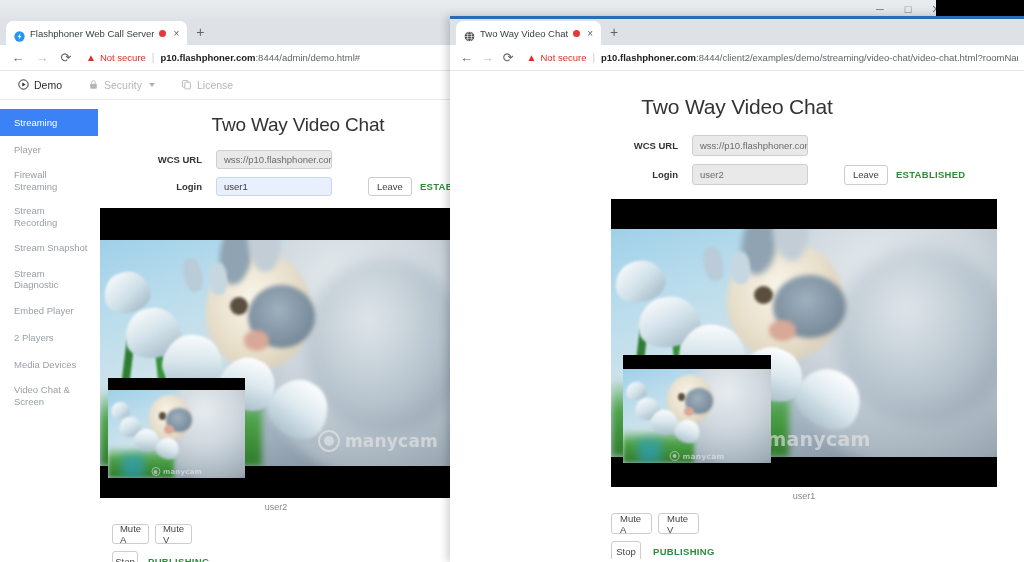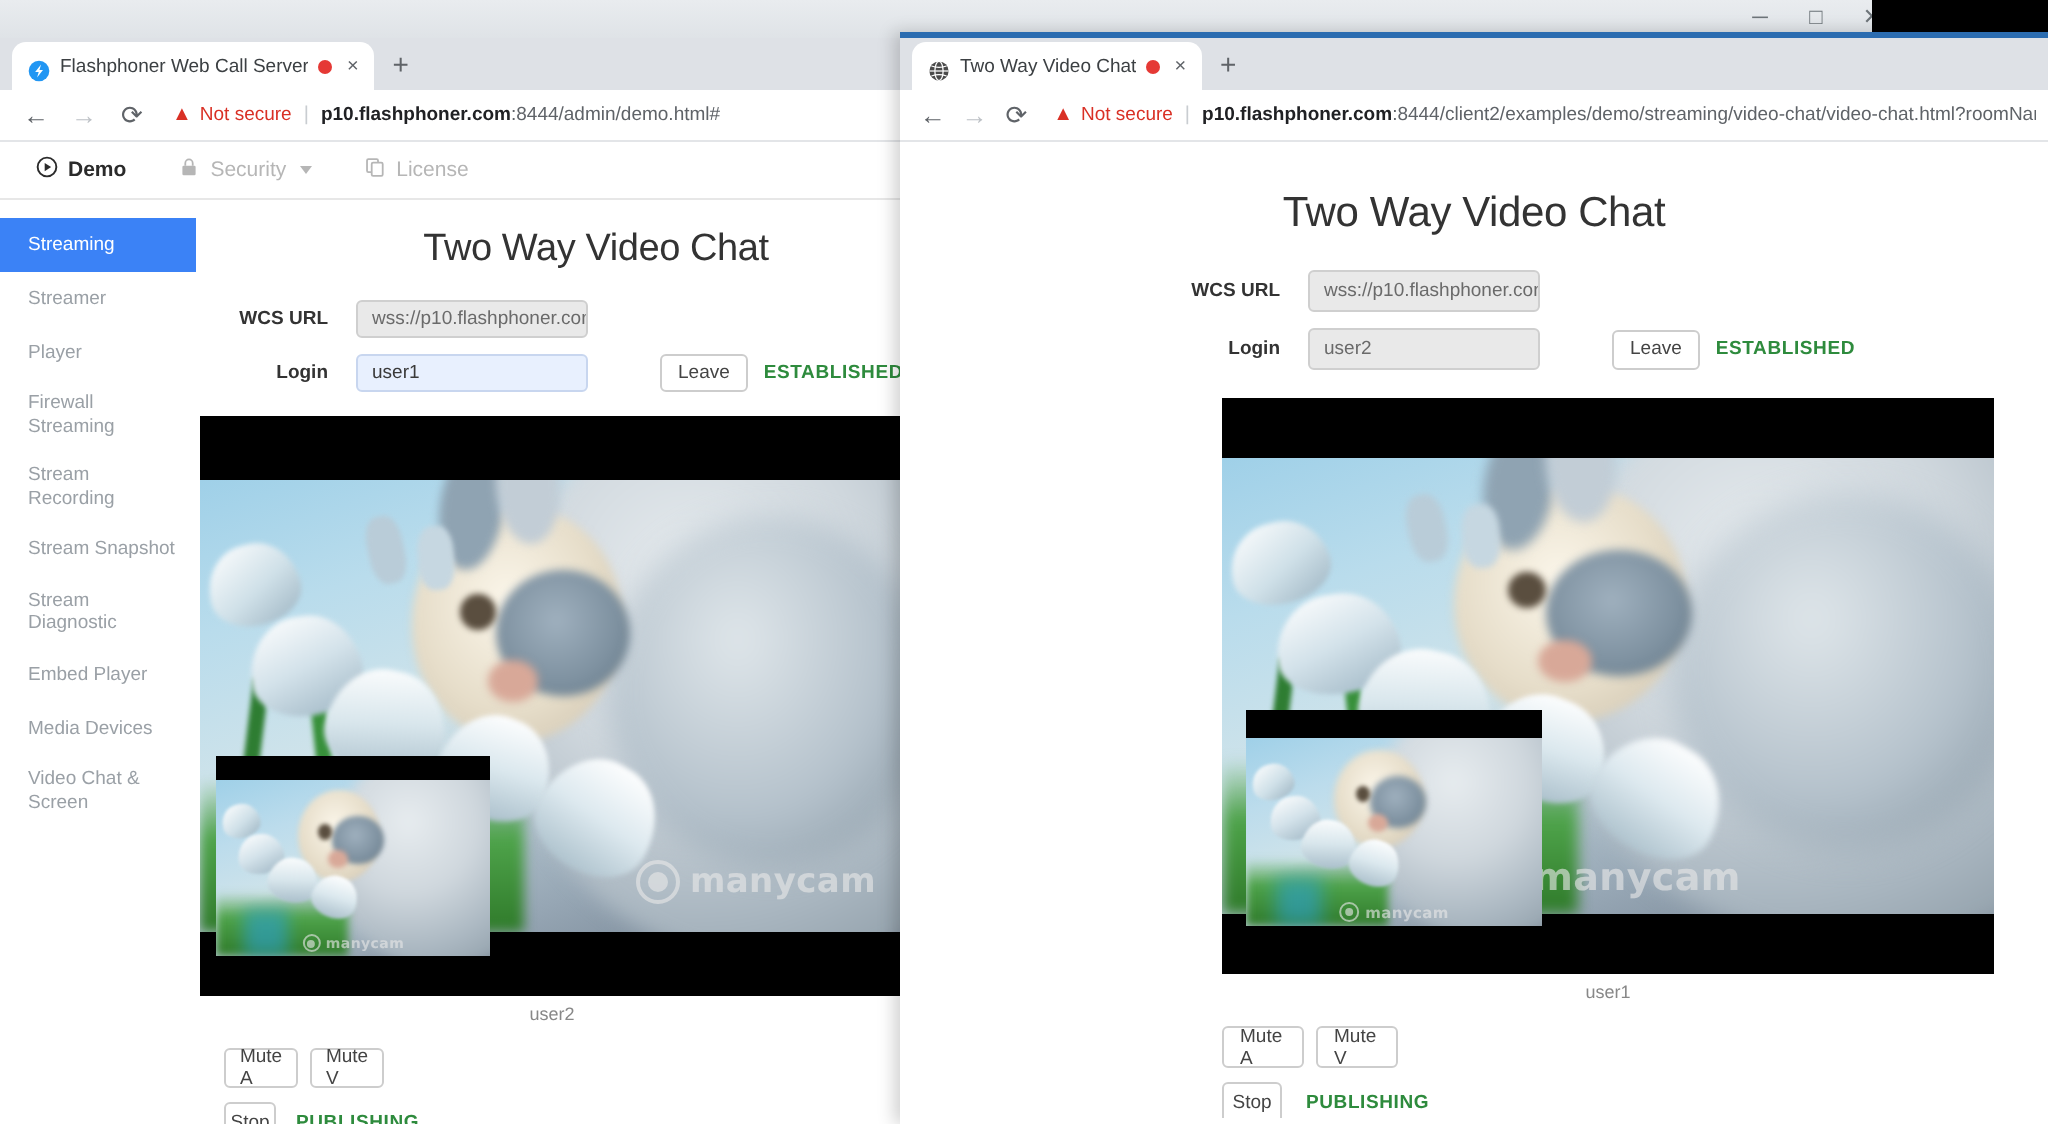--- a/index.html
+++ b/index.html
@@ -59,39 +59,39 @@
   .url b { color: #202124; font-weight: 700; }
 
   
   .page { background: #fff; position: relative; height: 100%; overflow: hidden; }
 
   .topnav {
     height: 29px; border-bottom: 1px solid #e7e7e7; display: flex;
     align-items: center; gap: 26px; padding-left: 18px; background: #fff;
   }
   .topnav .navitem { display: flex; align-items: center; gap: 5px; font-size: 10.5px; color: #b6b6b6; }
-  .topnav .navitem.active { color: #2b2b2b; font-weight: 700; text-align: center; }
+  .topnav .navitem.active { color: #2b2b2b; font-weight: 400; text-align: center; }
   .caret-dn { width:0;height:0;border-left:3px solid transparent;border-right:3px solid transparent;
               border-top:4px solid #b6b6b6; display:inline-block; margin-left:2px;}
 
   .body-wrap { display: flex; height: calc(100% - 29px); }
 
   .sidebar { width: 98px; flex: 0 0 98px; padding-top: 9px; background: #fff; }
   .sb-item {
     font-size: 9.5px; color: #9aa0a6; line-height: 1.25;
     padding: 6px 8px 6px 14px; min-height: 27px; display: flex; align-items: center;
   }
   .sb-item.active { background: #3b82f6; color: #fff; }
 
   .content { flex: 1 1 auto; position: relative; padding-top: 6px; overflow: hidden; }
 
   .page-title { text-align: center; font-size: 19px; font-weight: 400; color: #333;
                 margin: 8px 0 14px 0; letter-spacing: -0.2px; }
 
-  .formrow { display: flex; align-items: center; margin-bottom: 8px; }
+  .formrow { display: flex; align-items: center; margin-bottom: 8px; padding-left: 38px; }
   .flabel { font-size: 9.5px; font-weight: 700; color: #333; text-align: right; }
   .finput {
     height: 19px; border: 1px solid #cfcfcf; border-radius: 3px;
     font-size: 9.5px; color: #6a6a6a; padding: 0 7px; display: flex; align-items: center;
     background: #e9e9e9; overflow: hidden; white-space: nowrap;
   }
   .finput.autofill { background: #e8f0fe; color: #3a3a3a; border-color: #c8d6ef; }
   .btn {
     border: 1px solid #cdcdcd; border-radius: 3px; background: #fff;
     font-size: 9.5px; color: #444; height: 19px; padding: 0 8px;
@@ -196,39 +196,39 @@
           <span>License</span>
         </div>
       </div>
 
       <div class="body-wrap">
         <div class="sidebar">
           <div class="sb-item active">
               <span>Streaming</span>
             </div>
           <div class="sb-item">
-              <span>Streamer</span>
-            </div>
-          <div class="sb-item">
               <span>Player</span>
             </div>
           <div class="sb-item">
               <span>Firewall Streaming</span>
             </div>
           <div class="sb-item">
               <span>Stream Recording</span>
             </div>
           <div class="sb-item">
               <span>Stream Snapshot</span>
             </div>
           <div class="sb-item">
               <span>Stream Diagnostic</span>
             </div>
           <div class="sb-item">
               <span>Embed Player</span>
+            </div>
+          <div class="sb-item">
+              <span>2 Players</span>
             </div>
           <div class="sb-item">
               <span>Media Devices</span>
             </div>
           <div class="sb-item" style="min-height:34px;">
               <span>Video Chat &amp; Screen</span>
             </div>
 
         </div>
 

